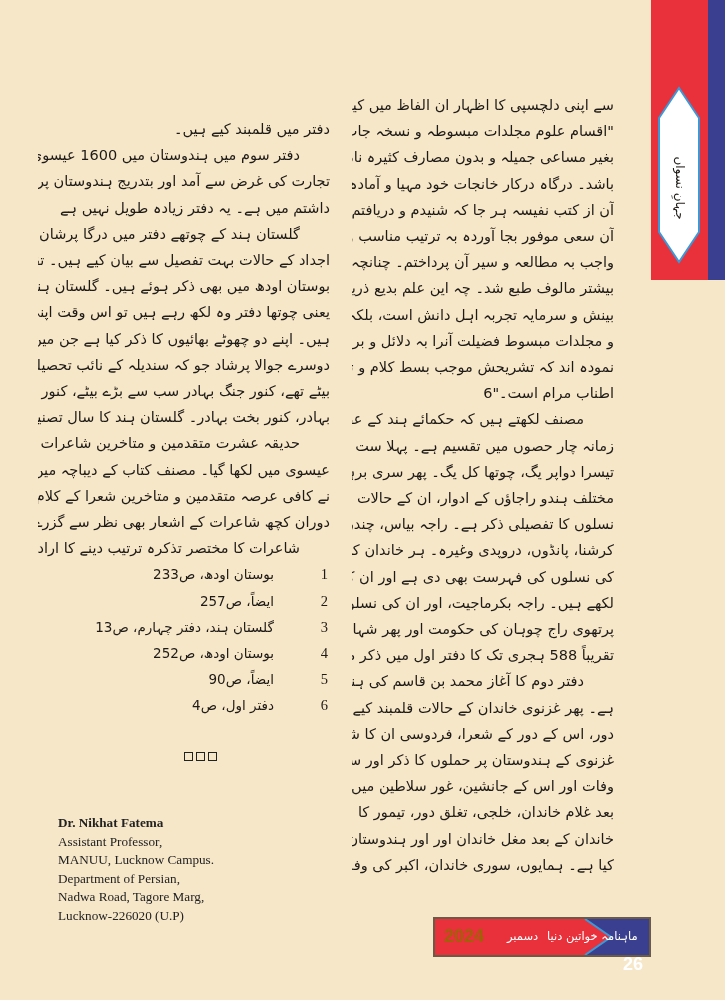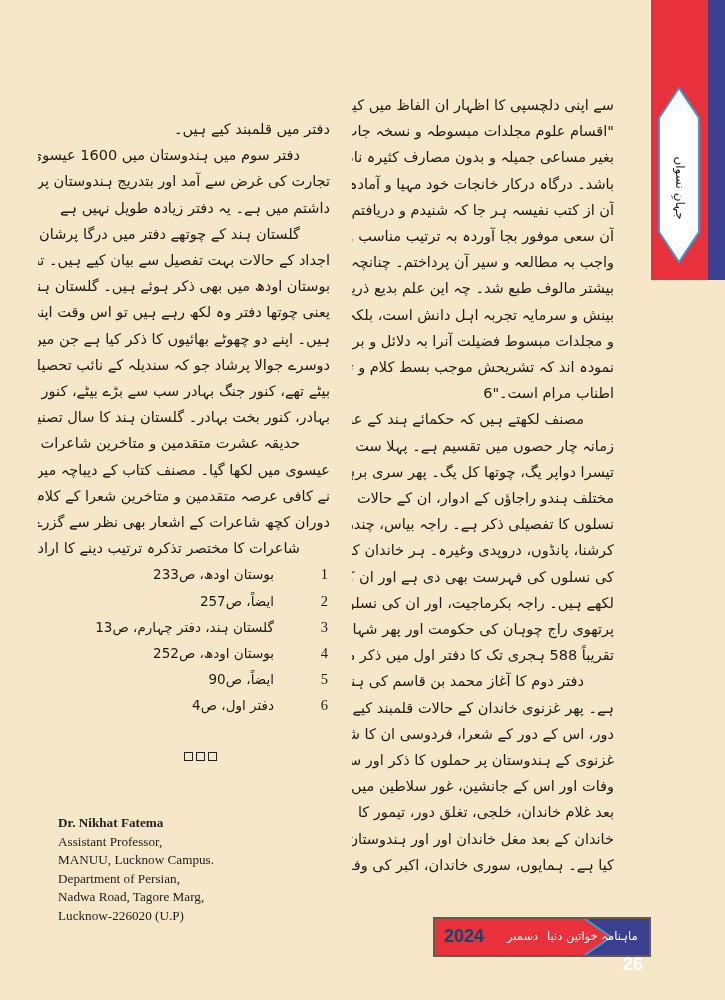--- a/index.html
+++ b/index.html
@@ -38,21 +38,21 @@
   }
   
   #end-marks { position:absolute; left:184px; top:752px; display:flex; gap:3px; }
   #end-marks i { display:block; width:9px; height:9px; border:1.5px solid #222; box-sizing:border-box; }
   
   #author { position:absolute; left:38px; top:814px; font-family:"Liberation Serif", serif; font-size:13.2px; line-height:18.6px; color:#222;margin-left:20px; }
   #author .name { font-weight:bold; }
   
   #footer { position:absolute; left:433px; top:917px; width:218px; height:40px; border:2px solid #6a5a48; box-sizing:border-box; background:#f7e7c9; }
   #footer svg { position:absolute; left:0; top:0; }
-  #footer .year { position:absolute; left:9px; top:7px; color:#0c4a6e; font-weight:bold; font-size:18px; font-family:"Liberation Sans", sans-serif; }
+  #footer .year { position:absolute; left:9px; top:7px; color:#a16207; font-weight:bold; font-size:18px; font-family:"Liberation Sans", sans-serif; }
   #footer .month { position:absolute; left:72px; top:10px; color:#fff; font-size:11.5px; direction:rtl; }
   #footer .mag { position:absolute; left:112px; top:10px; color:#fff; font-size:11.5px; direction:rtl; white-space:nowrap; }
   #footer .page { position:absolute; left:188px; top:7px; color:#fff; font-weight:bold; font-size:18px; font-family:"Liberation Sans", sans-serif;margin-top:28px; }
 </style>
 </head>
 <body>
 
 <div id="side-tab">
   <div class="red"></div>
   <div class="blue"></div>

